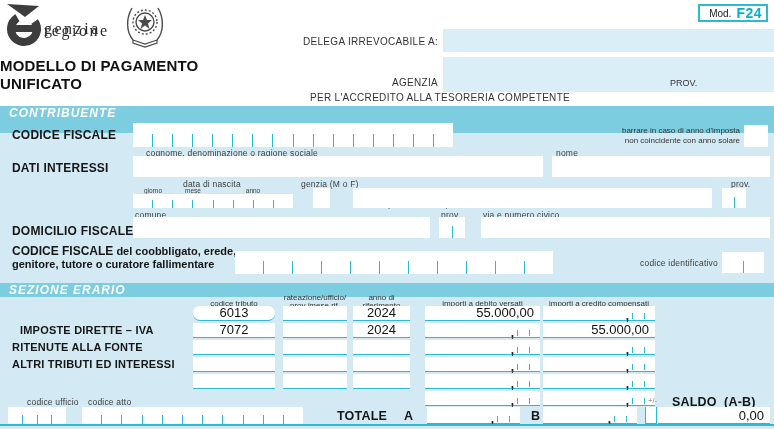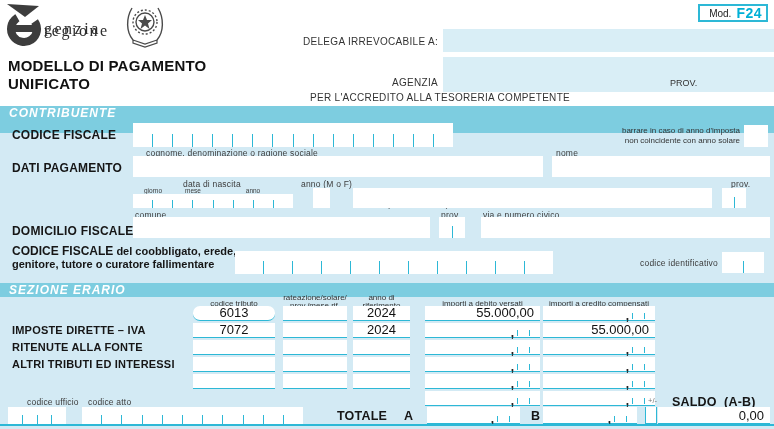--- a/index.html
+++ b/index.html
@@ -71,21 +71,21 @@
         <path d="M8 6 C2 16 2 30 9 38"></path>
         <path d="M34 6 C40 16 40 30 33 38"></path>
         <circle cx="21" cy="20" r="9"></circle>
         <circle cx="21" cy="20" r="12" stroke-dasharray="2 2"></circle>
       </g>
       <path d="M21 13 L23 18 L28 18 L24 21.5 L25.5 27 L21 23.5 L16.5 27 L18 21.5 L14 18 L19 18 Z" fill="#4a4a4a"></path>
       <path d="M9 38 L21 42 L33 38 L33 41 L21 45 L9 41 Z" fill="none" stroke="#4a4a4a" stroke-width="1.2"></path>
     </svg>
   </div>
 
-  <div class="abs title" style="left:8px;top:57px;">
+  <div class="abs title" style="left:0;top:57px;">
     <div>MODELLO DI PAGAMENTO</div>
     <div>UNIFICATO</div>
   </div>
 
   <div class="abs modbox" style="left:698px;top:4px;width:70px;height:18px;">
     <span class="mod">Mod.</span>
     <span class="f24">F24</span>
   </div>
 
   <div class="abs rlabel" style="right:336px;top:36px;">DELEGA IRREVOCABILE A:</div>
@@ -122,40 +122,40 @@
     </div>
 
   <div class="abs" style="right:34px;top:126px;text-align:right;font-size:8px;line-height:9.5px;color:#333;">
     <div>barrare in caso di anno d'imposta</div>
     <div>non coincidente con anno solare</div>
   </div>
   <div class="abs wfield" style="left:744px;top:125px;width:24px;height:22px;"></div>
 
   <div class="abs slabel" style="left:146px;top:148px;">cognome, denominazione o ragione sociale</div>
   <div class="abs slabel" style="left:556px;top:148px;">nome</div>
-  <div class="abs blabel" style="left:12px;top:161px;">DATI PAGAMENTO</div>
+  <div class="abs blabel" style="left:12px;top:161px;">DATI INTERESSI</div>
   <div class="abs wfield" style="left:133px;top:156px;width:410px;height:21px;"></div>
   <div class="abs wfield" style="left:552px;top:156px;width:218px;height:21px;"></div>
 
   <div class="abs slabel" style="left:147px;top:179px;padding-left:36px;">data di nascita</div>
   <div class="abs xslabel" style="left:133px;top:187px;width:40px;">giorno</div>
   <div class="abs xslabel" style="left:173px;top:187px;width:40px;">mese</div>
   <div class="abs xslabel" style="left:213px;top:187px;width:80px;">anno</div>
   <div class="abs cellbox" style="left:133px;top:194px;width:160px;height:14px;">
       <span class="cell"></span>
       <span class="cell"></span>
       <span class="cell"></span>
       <span class="cell"></span>
       <span class="cell"></span>
       <span class="cell"></span>
       <span class="cell"></span>
       <span class="cell"></span>
     </div>
 
-  <div class="abs slabel" style="left:301px;top:179px;">anno (M o F)</div>
+  <div class="abs slabel" style="left:301px;top:179px;">genzia (M o F)</div>
   <div class="abs wfield" style="left:313px;top:188px;width:17px;height:20px;"></div>
 
   <div class="abs slabel" style="left:353px;top:179px;margin-top:20px;">comune (o Stato estero) di nascita</div>
   <div class="abs wfield" style="left:353px;top:188px;width:359px;height:20px;"></div>
   <div class="abs slabel" style="left:731px;top:179px;">prov.</div>
   <div class="abs cellbox" style="left:722px;top:188px;width:24px;height:20px;">
       <span class="cell"></span>
       <span class="cell"></span>
     </div>
 
@@ -196,35 +196,35 @@
     </div>
 
   <div class="abs bar" style="top:283px;height:14px;font-size:12px;line-height:14px;">
     <span>SEZIONE ERARIO</span>
   </div>
 
   <div class="abs hdr" style="left:193px;top:300px;width:82px;">
     <div>codice tributo</div>
   </div>
   <div class="abs hdr" style="left:276px;top:294px;width:78px;">
-    <div>rateazione/solare/</div>
+    <div>rateazione/ufficio/</div>
       <div>prov./mese rif.</div>
   </div>
   <div class="abs hdr" style="left:353px;top:294px;width:57px;">
     <div>anno di</div>
       <div>riferimento</div>
   </div>
   <div class="abs hdr" style="left:425px;top:300px;width:115px;">
     <div>importi a debito versati</div>
   </div>
   <div class="abs hdr" style="left:540px;top:300px;width:118px;">
     <div>importi a credito compensati</div>
   </div>
 
-  <div class="abs grouplabel" style="left:12px;top:324px;text-align:center;">IMPOSTE DIRETTE – IVA</div>
+  <div class="abs grouplabel" style="left:20px;top:324px;text-align:center;">IMPOSTE DIRETTE – IVA</div>
   <div class="abs grouplabel" style="left:12px;top:341px;">RITENUTE ALLA FONTE</div>
   <div class="abs grouplabel" style="left:12px;top:358px;">ALTRI TRIBUTI ED INTERESSI</div>
 
   <div class="abs" id="erario-rows" style="left:0;top:305px;width:774px;">
       <div class="erow">
         <div class="efield" style="left: 193px; width: 82px; border-radius: 7px;">
           <span class="cell-val">6013</span>
         </div>
         <div class="efield" style="left: 283px; width: 64px;"></div>
         <div class="efield" style="left: 353px; width: 57px;">

